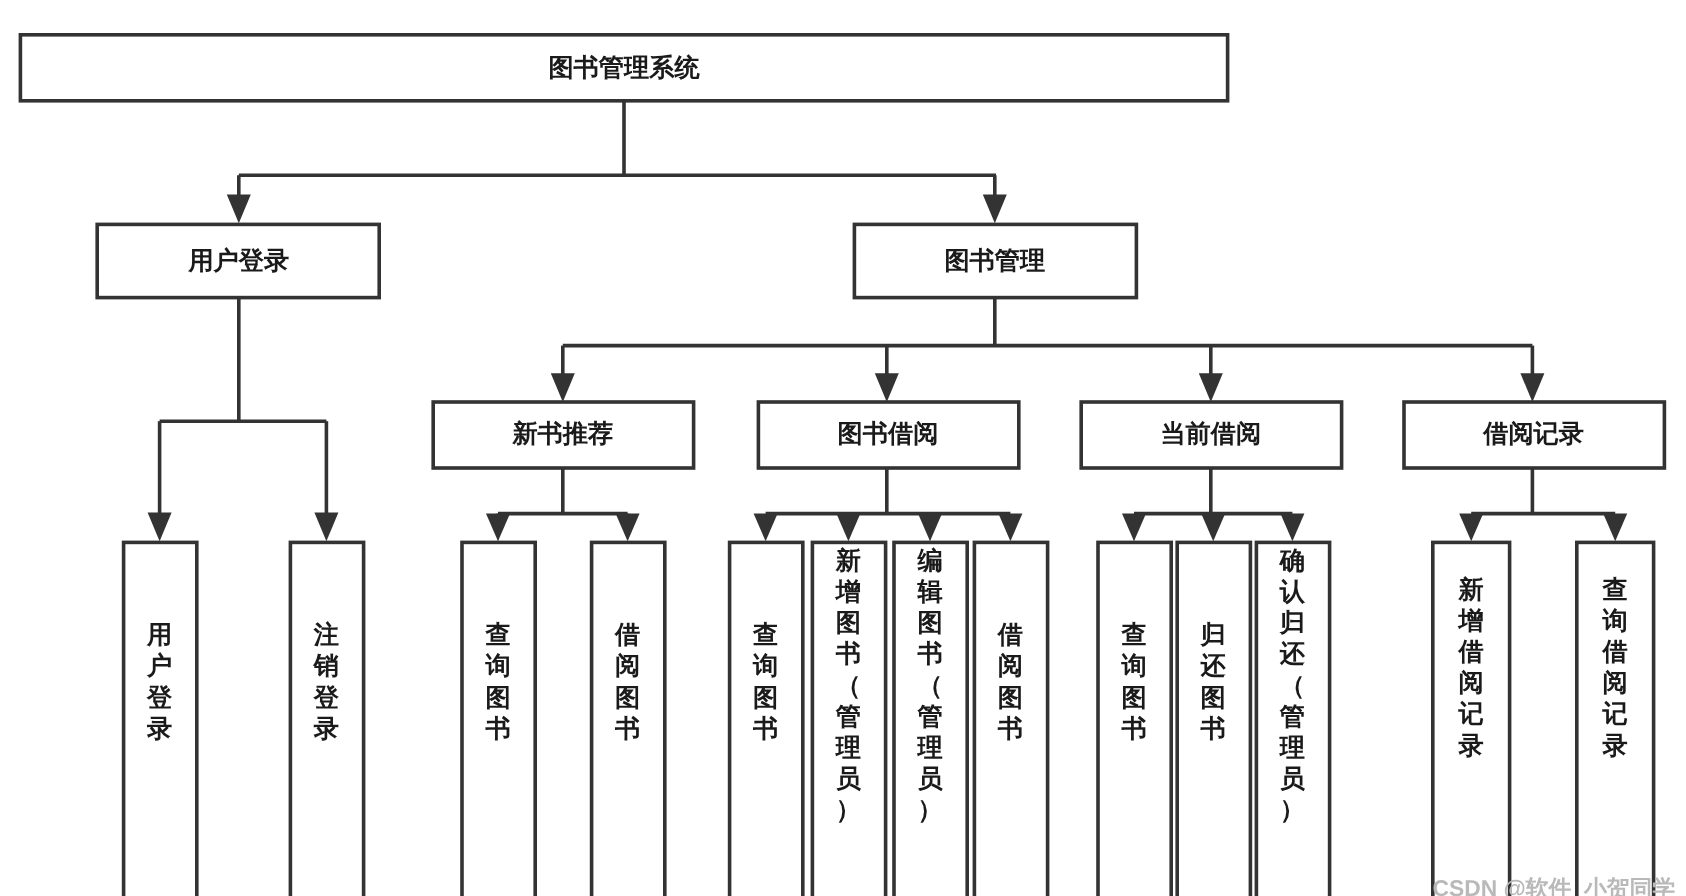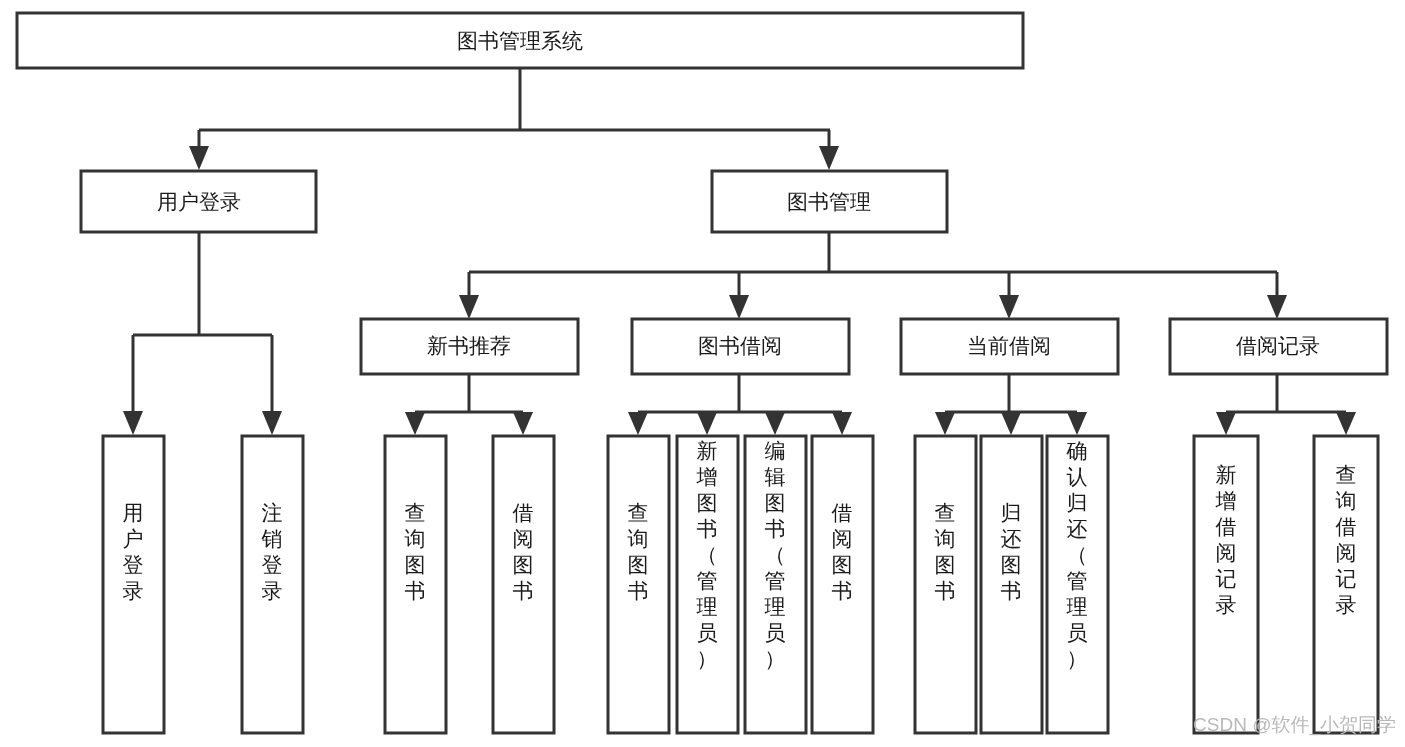--- a/index.html
+++ b/index.html
@@ -11,23 +11,24 @@
   body {
     width: 1405px;
     height: 747px;
     font-family: "Liberation Sans", "DejaVu Sans", sans-serif;
     overflow: hidden;
     position: relative;
   }
   #diagram-root {
     position: absolute;
     left: 0;
-    top: 0;
+    top: 16px;
     width: 1405px;
     height: 598px;
+    font-weight: bold;
   }
   svg.flow {
     display: block;
     width: 1405px;
     height: 747px;
   }
   .node-rect {
     fill: #ffffff;
     stroke: #333333;
     stroke-width: 3;

